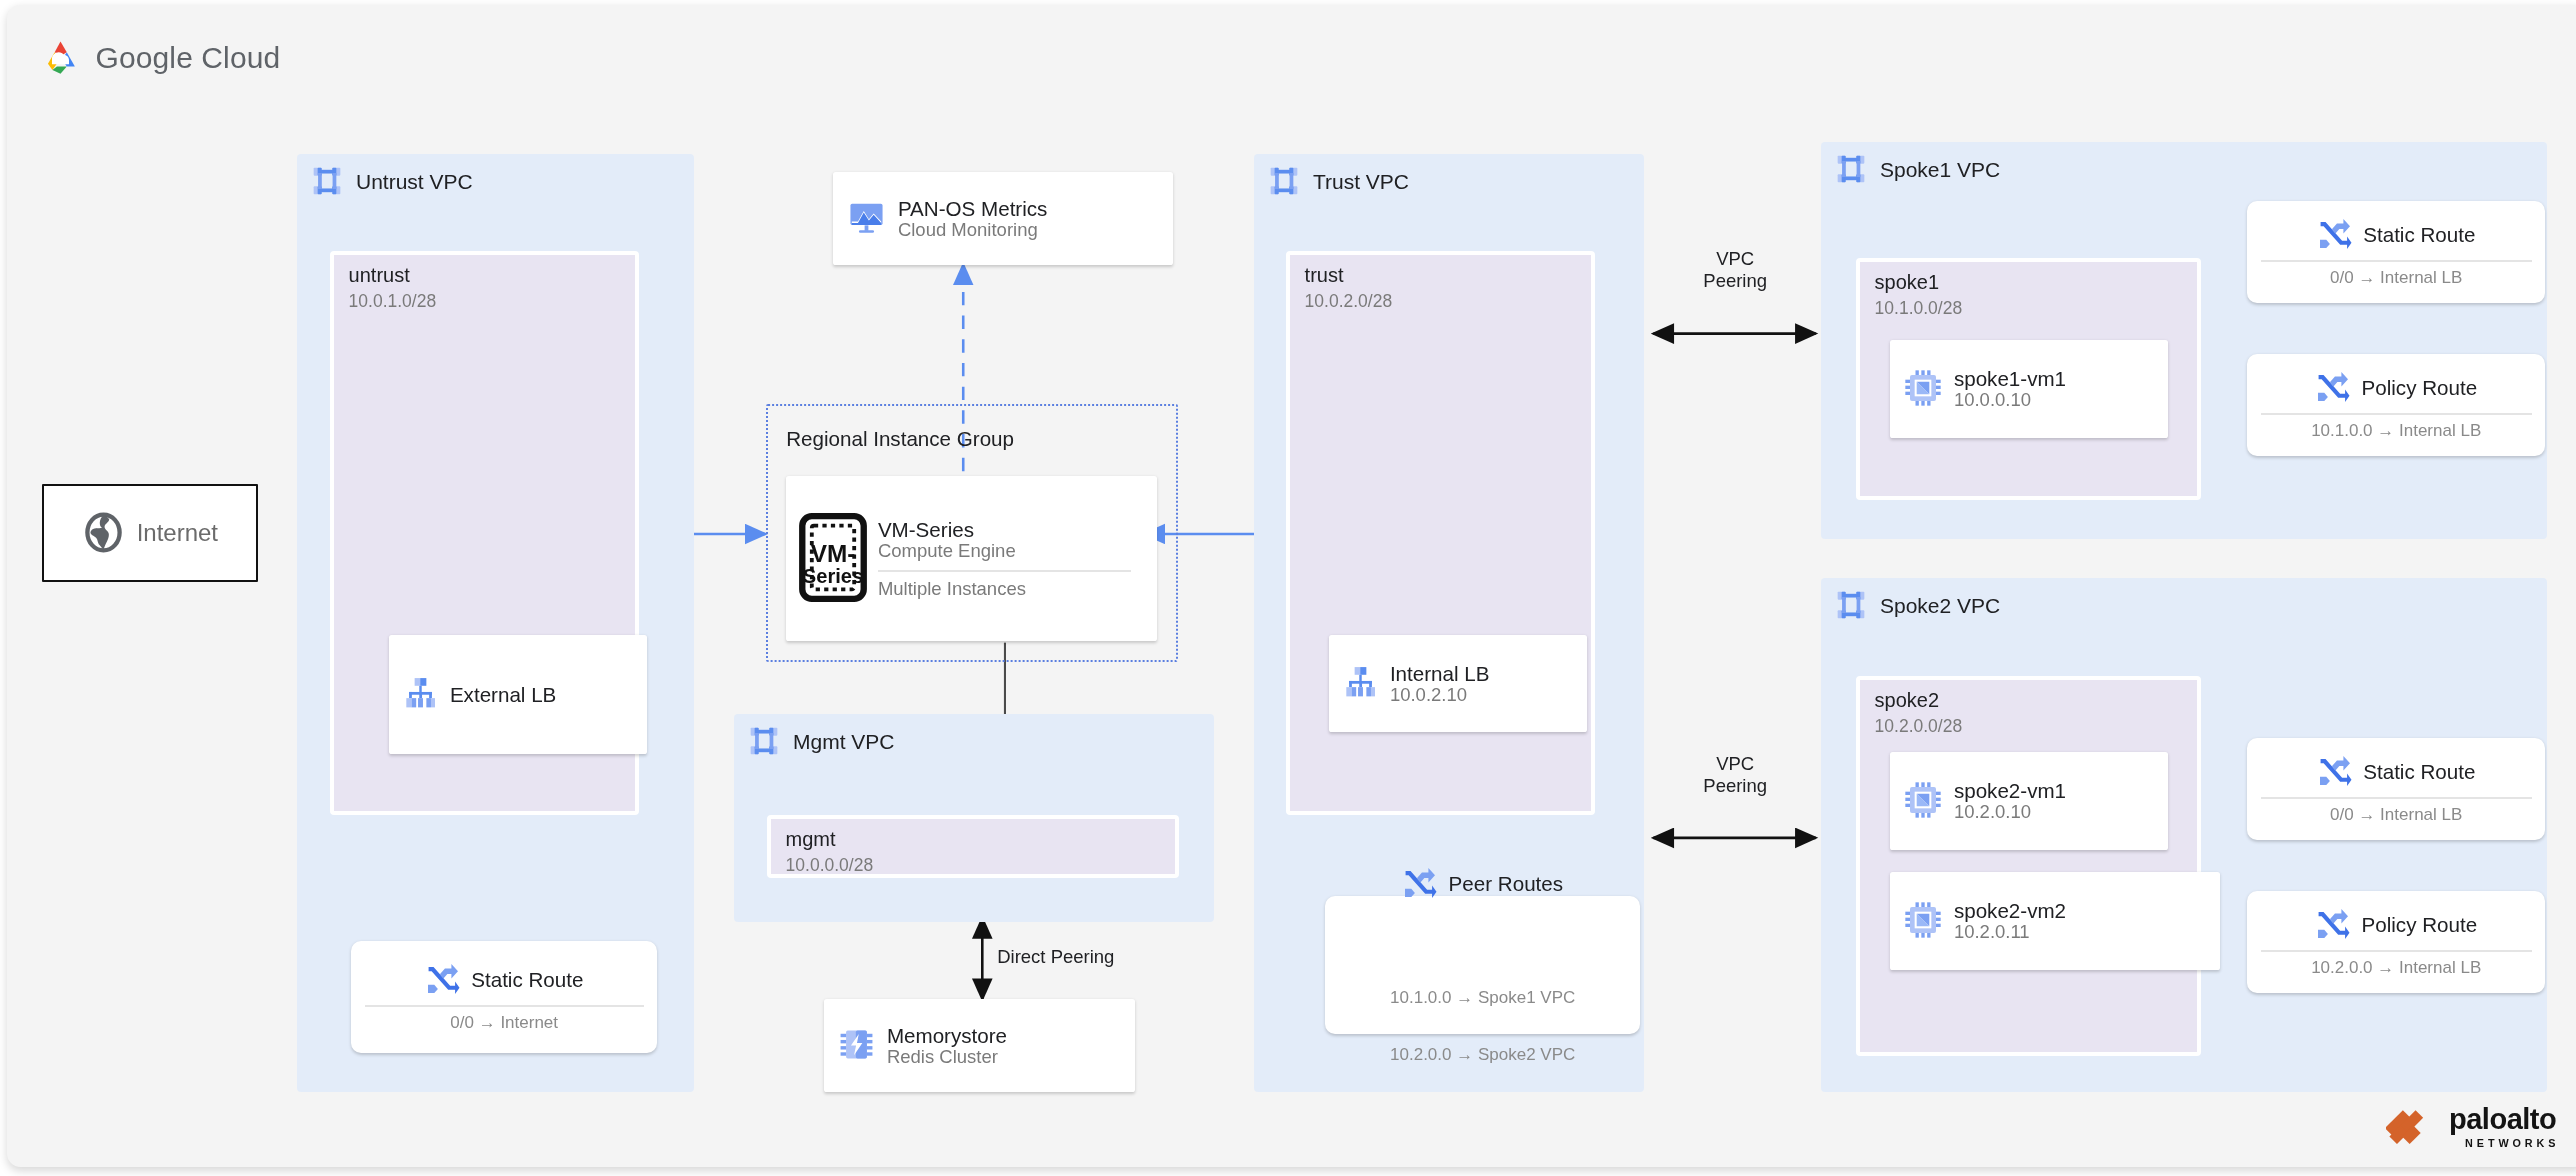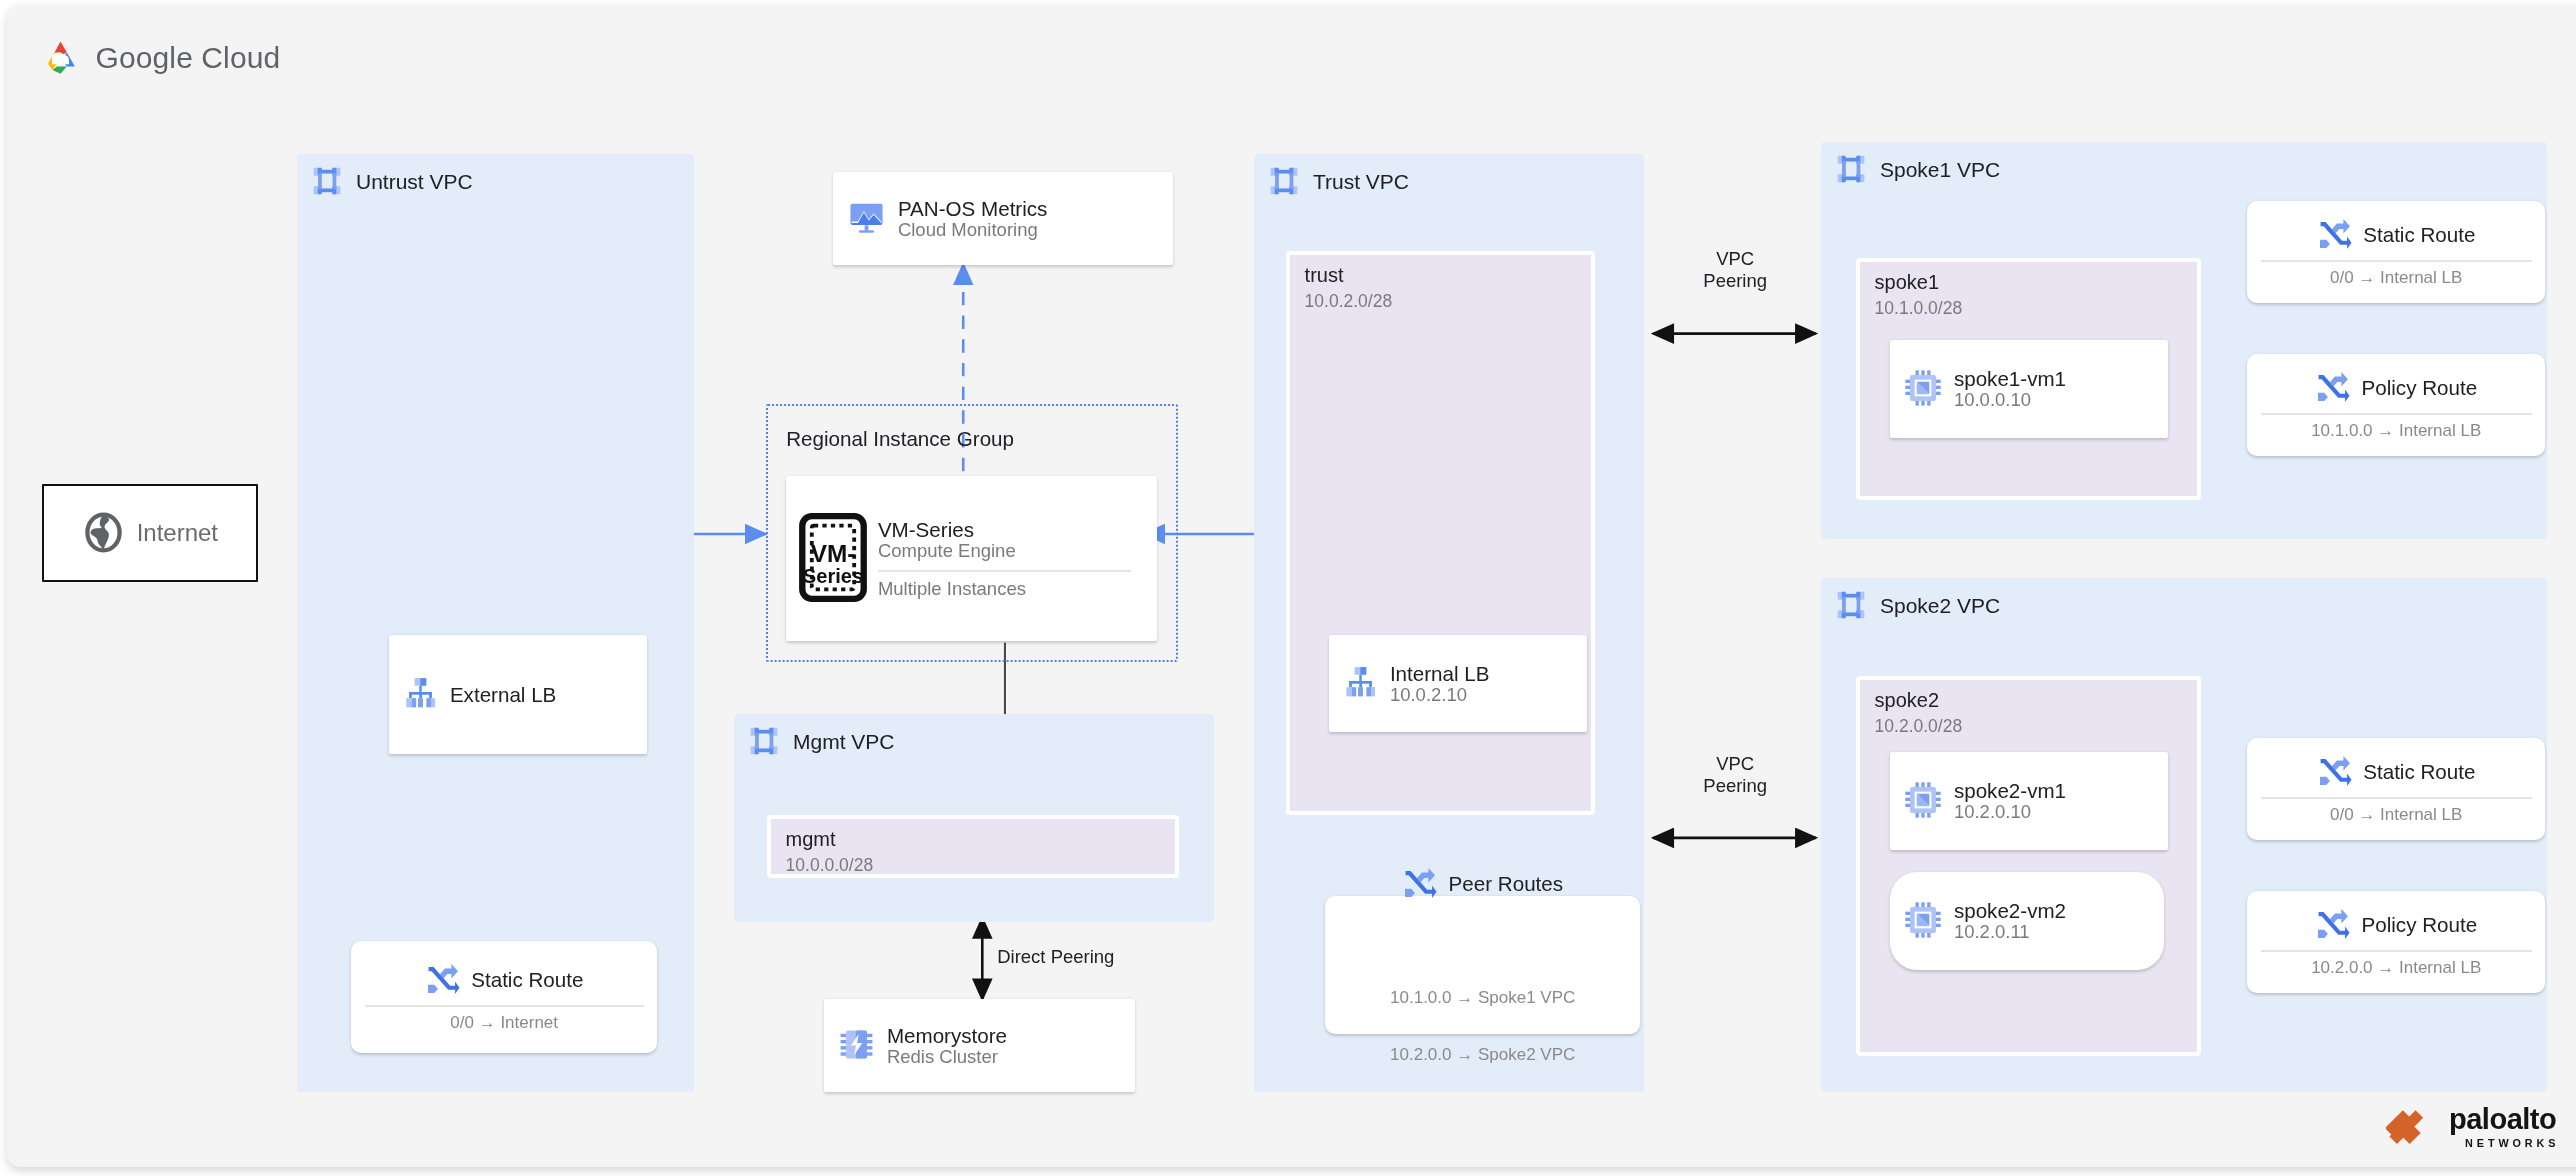--- a/index.html
+++ b/index.html
@@ -164,20 +164,24 @@
           <rect x="16" y="16" width="3" height="6" rx="0.6" fill="#5b8def"></rect>
           <rect x="7" y="3.6" width="10" height="2.8" fill="#5b8def"></rect>
           <rect x="7" y="17.6" width="10" height="2.8" fill="#5b8def"></rect>
           <rect x="5.3" y="6" width="2.8" height="12" fill="#7ba0f2"></rect>
           <rect x="16.2" y="6" width="2.8" height="12" fill="#7ba0f2"></rect>
         </svg>
       </span>
       <span class="vpc-title">Untrust VPC</span>
     </div>
 
+    <div class="subnet" style="left:33px; top:97px; width:309px; height:564px;">
+      <span class="subnet-name">untrust</span>
+      <span class="subnet-cidr">10.0.1.0/28</span>
+    </div>
 
     <div class="card" style="left:92px; top:481px; width:258px; height:119px;">
       <div class="card-inner">
         <span>
           <svg width="37" height="37" viewBox="0 0 24 24">
             <rect x="8.2" y="2" width="3.6" height="5" fill="#aec3f7"></rect>
             <rect x="11.8" y="2" width="4" height="5" fill="#5b8def"></rect>
             <rect x="11.2" y="7" width="1.6" height="4" fill="#5b8def"></rect>
             <rect x="4.6" y="11" width="14.8" height="1.8" fill="#5b8def"></rect>
             <rect x="4.6" y="11" width="1.8" height="4" fill="#5b8def"></rect>
@@ -514,21 +518,21 @@
               <rect x="19.8" y="14.2" width="2.8" height="2" fill="#7ba0f2"></rect>
             </svg>
           </span>
           <div class="card-texts">
             <span class="card-title">spoke2-vm1</span>
             <span class="card-sub">10.2.0.10</span>
           </div>
         </div>
       </div>
 
-      <div class="card" style="left:30px; top:192px; width:274px; height:98px;border-radius:27px;">
+      <div class="card" style="left:30px; top:192px; width:330px; height:98px;">
         <div class="card-inner">
           <span>
             <svg width="40" height="40" viewBox="0 0 24 24">
               <rect x="4.2" y="4.2" width="15.6" height="15.6" rx="1.2" fill="#aec3f7"></rect>
               <rect x="7" y="7" width="10" height="10" fill="#ffffff"></rect>
               <path d="M8.2 8.2 h7.6 v7.6 z" fill="#7ba0f2"></path>
               <path d="M8.2 8.2 v7.6 h7.6 z" fill="#9ab8f7"></path>
               <rect x="7.5" y="1.4" width="2" height="2.8" fill="#7ba0f2"></rect>
               <rect x="11" y="1.4" width="2" height="2.8" fill="#7ba0f2"></rect>
               <rect x="14.5" y="1.4" width="2" height="2.8" fill="#7ba0f2"></rect>

